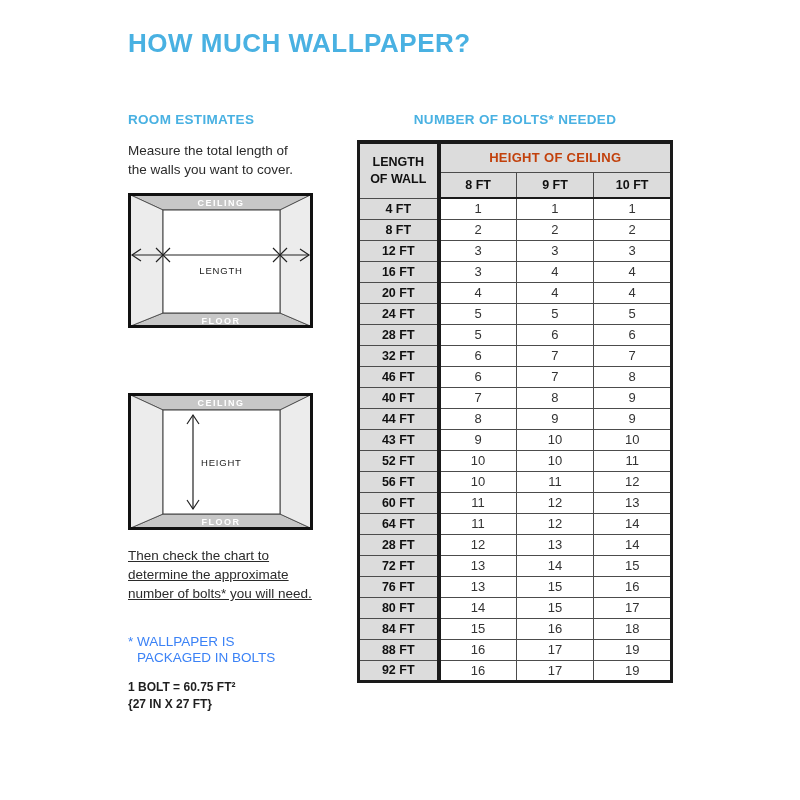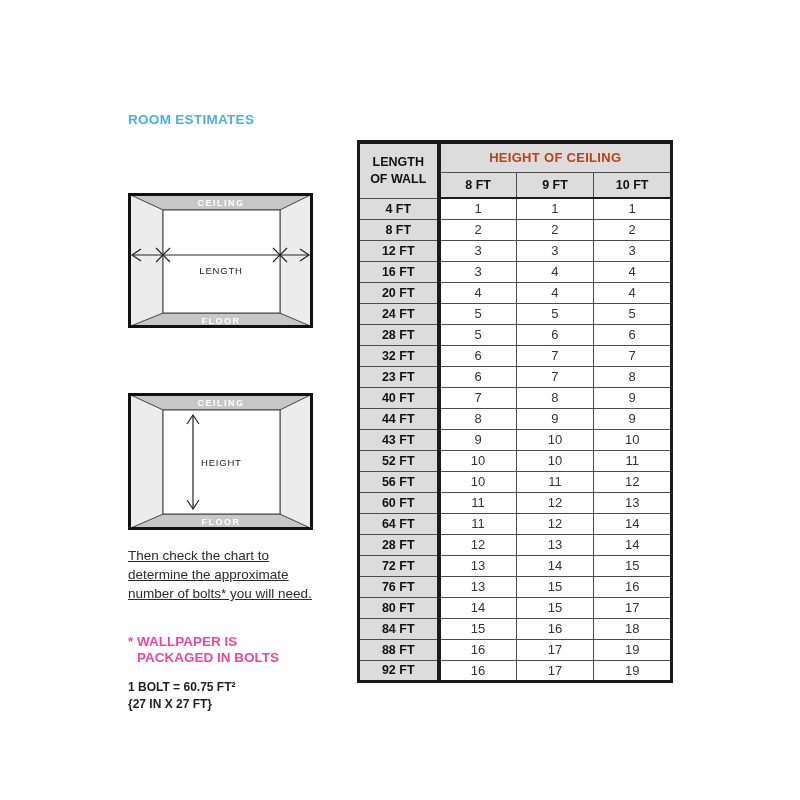--- a/index.html
+++ b/index.html
@@ -27,22 +27,22 @@
   .step{position:absolute;left:128px;width:230px;font-size:13.5px;
         line-height:19px;white-space:pre-line;color:var(--text);}
   .step-length{top:141px;}
   .step-height{top:345px;}
   .step-chart{top:546px;text-decoration:underline;}
 
   .diagram{position:absolute;left:128px;}
   .diagram-length{top:193px;}
   .diagram-height{top:393px;}
 
-  .note{position:absolute;left:128px;top:634px;font-size:13.5px;font-weight:bold;
-        line-height:16px;color:#ec4899;}
+  .note{position:absolute;left:128px;top:634px;font-size:13.5px;font-weight:normal;
+        line-height:16px;color:#3b82f6;}
   .note-indent{padding-left:9px;}
   .bolt-info{position:absolute;left:128px;top:679px;font-size:12px;font-weight:bold;
         line-height:17px;color:#1f1f1f;}
 
   table.bolts{position:absolute;left:357px;top:140px;width:316px;
         border-collapse:collapse;table-layout:fixed;
         border:3px solid var(--line-dark);border-top-width:4px;}
   table.bolts th,table.bolts td{border:1px solid var(--line-thin);
         text-align:center;vertical-align:middle;padding:0;}
   th.corner{width:80px;background:var(--cell-gray);font-size:12.5px;font-weight:bold;
@@ -65,23 +65,26 @@
         text-anchor:middle;font-family:"Liberation Sans","DejaVu Sans",sans-serif;}
   svg .measure{fill:#222;font-size:9.5px;letter-spacing:.8px;
         font-family:"Liberation Sans","DejaVu Sans",sans-serif;}
   svg .arrow{stroke:#222;stroke-width:1.2;fill:none;}
 </style>
 </head>
 <body>
 
 <div class="page">
 
+  <h1 class="title">HOW MUCH WALLPAPER?</h1>
 
   <h2 class="section-heading re-heading">ROOM ESTIMATES</h2>
 
+  <p class="step step-length">Measure the total length of
+the walls you want to cover.</p>
 
   <svg class="diagram diagram-length" width="185" height="135" viewBox="0 0 185 135">
     <polygon class="band" points="1.5,1.5 183.5,1.5 152,17 35,17"></polygon>
     <polygon class="band" points="1.5,133.5 35,120 152,120 183.5,133.5"></polygon>
     <polygon class="wall" points="1.5,1.5 35,17 35,120 1.5,133.5"></polygon>
     <polygon class="wall" points="183.5,1.5 152,17 152,120 183.5,133.5"></polygon>
     <rect class="inner" x="35" y="17" width="117" height="103"></rect>
     <rect class="outer" x="1.5" y="1.5" width="182" height="132"></rect>
     <text class="bandlabel" x="93" y="13">CEILING</text>
     <text class="bandlabel" x="93" y="131">FLOOR</text>
@@ -120,20 +123,21 @@
   <div class="note">
     <div>* WALLPAPER IS</div>
     <div class="note-indent">PACKAGED IN BOLTS</div>
   </div>
 
   <div class="bolt-info">
     <div>1 BOLT = 60.75 FT²</div>
     <div>{27 IN X 27 FT}</div>
   </div>
 
+  <h2 class="section-heading tbl-heading">NUMBER OF BOLTS* NEEDED</h2>
 
   <table class="bolts">
     <thead>
       <tr>
         <th class="corner" rowspan="2">LENGTH
 OF WALL</th>
         <th class="group divider-left" colspan="3">HEIGHT OF CEILING</th>
       </tr>
       <tr class="subhead">
         <th class="divider-left">8 FT</th>
@@ -184,21 +188,21 @@
           <td class="val">6</td>
           <td class="val">6</td>
         </tr>
         <tr>
           <td class="rowlabel">32 FT</td>
           <td class="val divider-left">6</td>
           <td class="val">7</td>
           <td class="val">7</td>
         </tr>
         <tr>
-          <td class="rowlabel">23 FT</td>
+          <td class="rowlabel">46 FT</td>
           <td class="val divider-left">6</td>
           <td class="val">7</td>
           <td class="val">8</td>
         </tr>
         <tr>
           <td class="rowlabel">40 FT</td>
           <td class="val divider-left">7</td>
           <td class="val">8</td>
           <td class="val">9</td>
         </tr>

